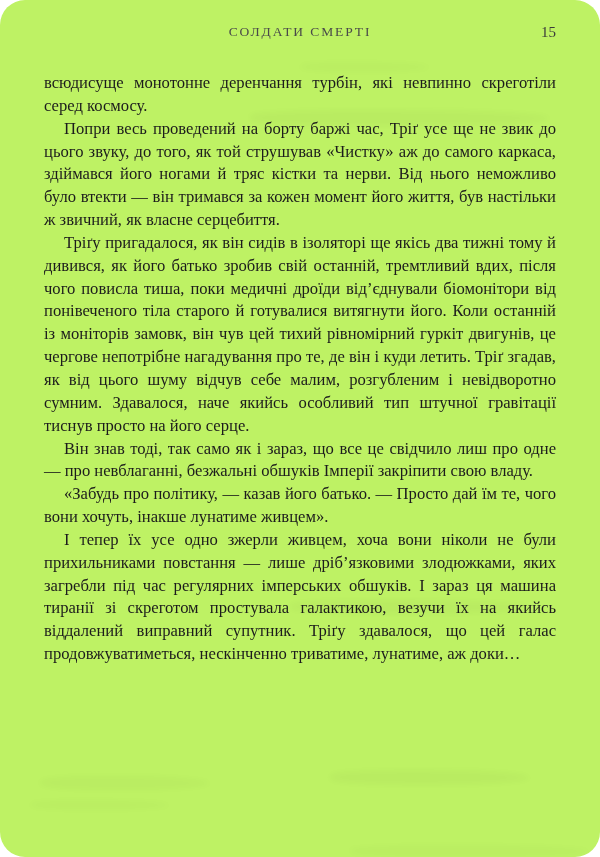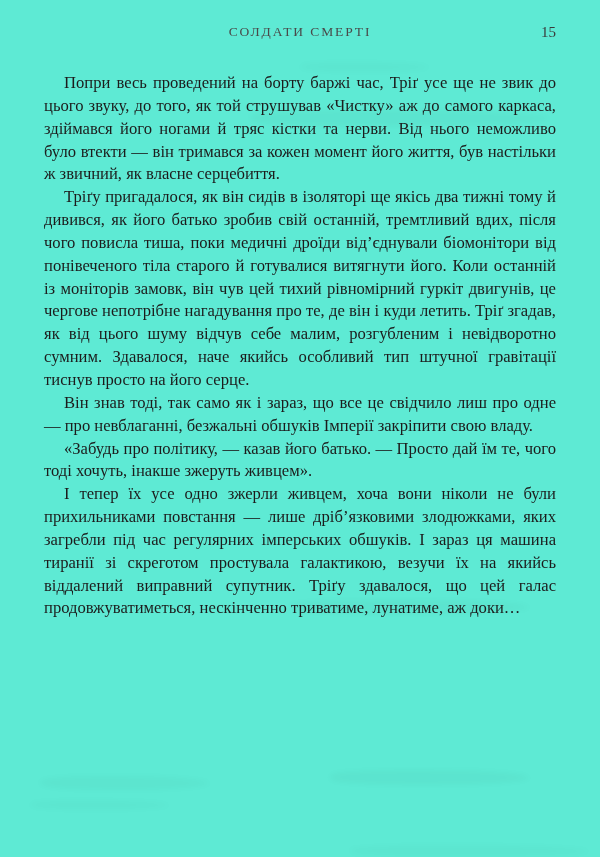--- a/index.html
+++ b/index.html
@@ -13,21 +13,22 @@
     position: relative;
     overflow: hidden;
     font-family: "Liberation Serif", "DejaVu Serif", serif;
     color: #1a1a1a;
     -webkit-font-smoothing: antialiased;
   }
 
   .page {
     position: absolute;
     inset: 0;
-    background: #5eead4;
+    background: #bef264;
+    border-radius: 25px;
   }
 
   
   .bleed {
     position: absolute;
     pointer-events: none;
     background: #000;
     opacity: 0.022;
     filter: blur(3px);
     border-radius: 40% 60% 55% 45%;
@@ -105,20 +106,21 @@
   <div class="bleed b5"></div>
   <div class="bleed b6"></div>
   <div class="bleed b7"></div>
 
   <div class="running-head">
     <div class="title">СОЛДАТИ СМЕРТІ</div>
     <div class="folio">15</div>
   </div>
 
   <div class="text-block">
+    <p class="no-indent">всюдисуще монотонне деренчання турбін, які невпинно скреготіли серед космосу.</p>
     <p>Попри весь проведений на борту баржі час, Тріґ усе ще не звик до цього звуку, до того, як той струшував «Чистку» аж до самого каркаса, здіймався його ногами й тряс кістки та нерви. Від нього неможливо було втекти — він тримався за кожен момент його життя, був настільки ж звичний, як власне серцебиття.</p>
     <p>Тріґу пригадалося, як він сидів в ізоляторі ще якісь два тижні тому й дивився, як його батько зробив свій останній, тремтливий вдих, після чого повисла тиша, поки медичні дроїди від’єднували біомонітори від понівеченого тіла старого й готувалися витягнути його. Коли останній із моніторів замовк, він чув цей тихий рівномірний гуркіт двигунів, це чергове непотрібне нагадування про те, де він і куди летить. Тріґ згадав, як від цього шуму відчув себе малим, розгубленим і невідворотно сумним. Здавалося, наче якийсь особливий тип штучної гравітації тиснув просто на його серце.</p>
     <p>Він знав тоді, так само як і зараз, що все це свідчило лиш про одне — про невблаганні, безжальні обшуків Імперії закріпити свою владу.</p>
-    <p>«Забудь про політику, — казав його батько. — Просто дай їм те, чого тоді хочуть, інакше зжеруть живцем».</p>
+    <p>«Забудь про політику, — казав його батько. — Просто дай їм те, чого вони хочуть, інакше лунатиме живцем».</p>
     <p>І тепер їх усе одно зжерли живцем, хоча вони ніколи не були прихильниками повстання — лише дріб’язковими злодюжками, яких загребли під час регулярних імперських обшуків. І зараз ця машина тиранії зі скреготом простувала галактикою, везучи їх на якийсь віддалений виправний супутник. Тріґу здавалося, що цей галас продовжуватиметься, нескінченно триватиме, лунатиме, аж доки…</p>
   </div>
 
 </div>
 
 </body></html>

